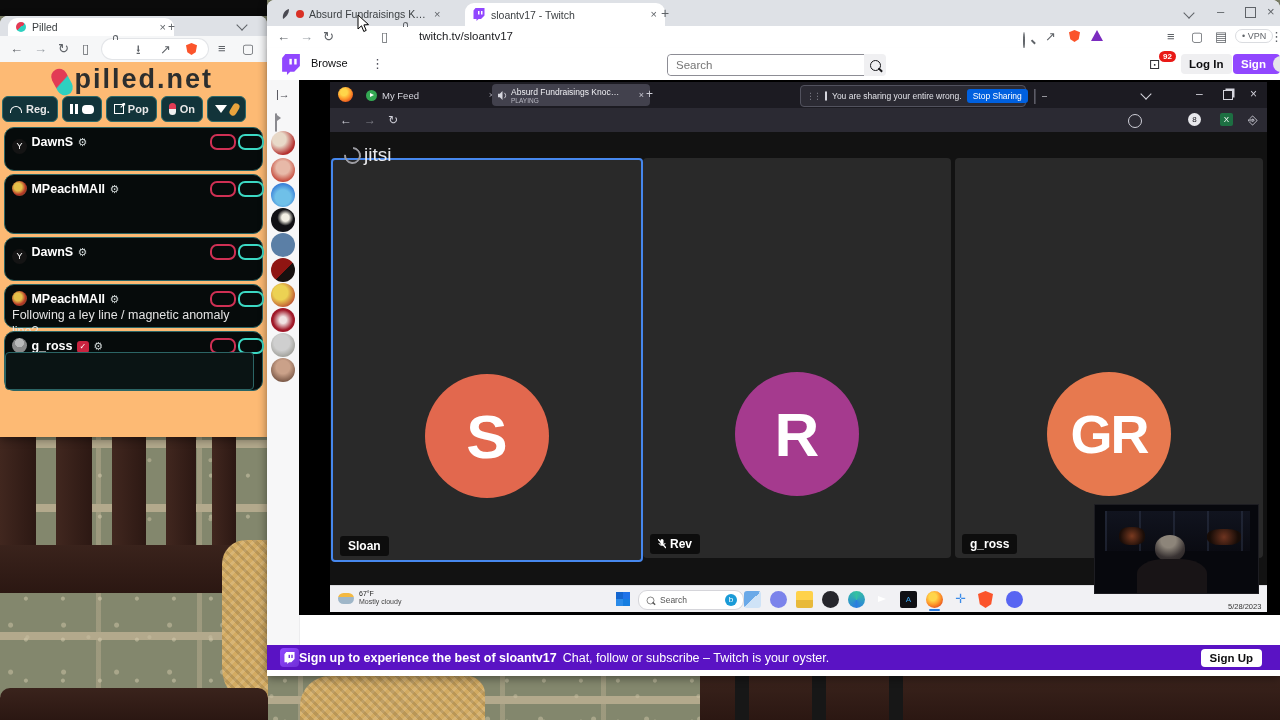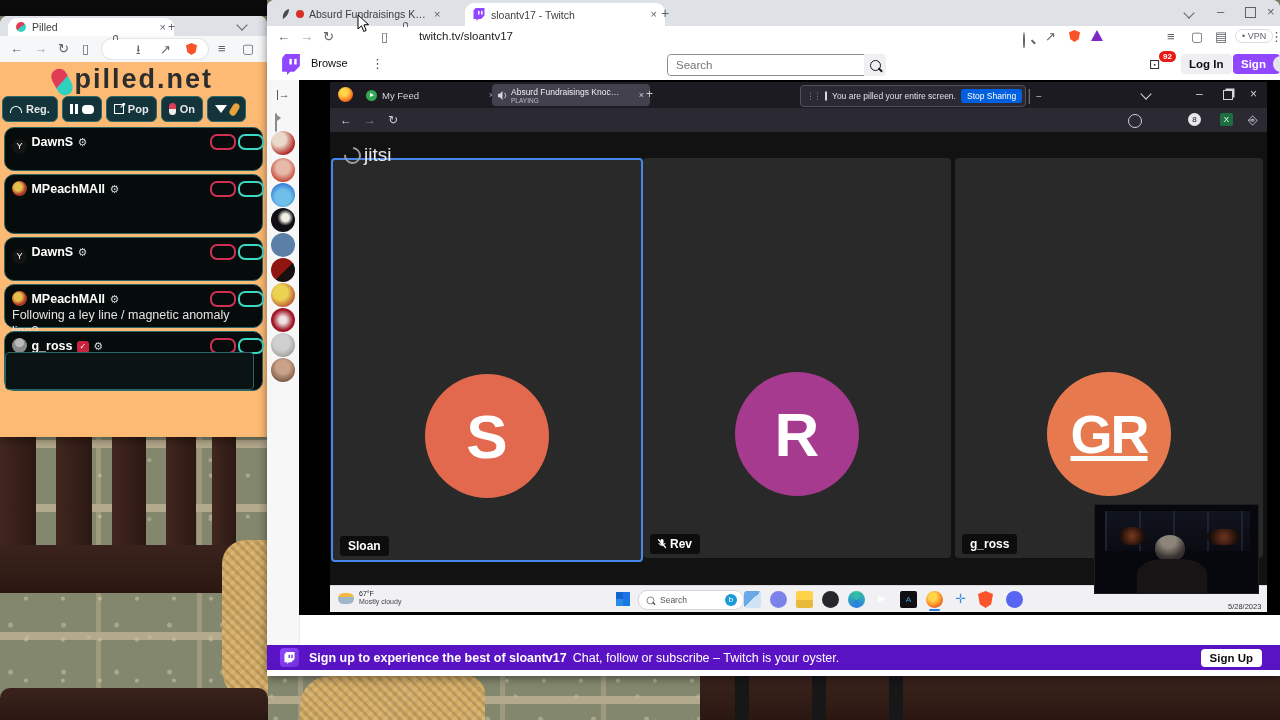--- a/index.html
+++ b/index.html
@@ -312,21 +312,21 @@
               <span style="font-size:8.5px;color:#f0f0f4;white-space:nowrap;overflow:hidden;text-overflow:ellipsis;max-width:112px">Absurd Fundraisings Knock Alone</span>
               <span style="font-size:6.5px;color:#b9b9c3">PLAYING</span>
             </span>
             <span style="margin-left:auto;color:#c9c9d2;font-size:9px">×</span>
           </div>
           <span class="abs ff-ic" style="left:316px;top:6px">+</span>
 
           <div class="abs" style="left:470px;top:3px;width:214px;height:20px;background:#2b2a33;border:1px solid #52525e;border-radius:4px;display:flex;align-items:center;gap:5px;padding:0 5px">
             <span class="grip">⋮⋮</span>
             <span style="width:11px;height:8px;border:1.3px solid #d6d6de;border-radius:1px"></span>
-            <span style="font-size:8.5px;color:#e2e2e8;white-space:nowrap">You are pilled your entire screen.</span>
+            <span style="font-size:8.5px;color:#e2e2e8;white-space:nowrap">You are sharing your entire wrong.</span>
             <span style="background:#0060df;color:#fff;font-size:8.5px;padding:2px 6px;border-radius:3px;white-space:nowrap">Stop Sharing</span>
             <span style="color:#6a6a75">|</span>
             <span style="color:#d6d6de;font-size:9px">–</span>
           </div>
 
           <span class="abs" style="left:812px;top:8px;width:7px;height:7px;border-right:1.4px solid #d6d6de;border-bottom:1.4px solid #d6d6de;transform:rotate(45deg)"></span>
           <span class="abs ff-ic" style="left:866px;top:6px">–</span>
           <span class="abs" style="left:893px;top:8px;width:8px;height:8px;border:1.3px solid #d6d6de;box-shadow:2px -2px 0 -0.5px #d6d6de"></span>
           <span class="abs ff-ic" style="left:920px;top:6px">×</span>
         </div>
@@ -364,21 +364,21 @@
             <div class="ntag">
               <svg width="8" height="10" viewBox="0 0 8 10">
                   <rect x="2.5" y="0" width="3" height="6" rx="1.5" fill="#fff"></rect>
                   <path d="M1 4c0 3 6 3 6 0" stroke="#fff" fill="none"></path>
                   <line x1="0" y1="0" x2="8" y2="9" stroke="#fff" stroke-width="1.2"></line>
                 </svg>
               <span>Rev</span>
               </div>
           </div>
           <div class="jtile" style="left:625px;top:26px;width:308px;height:400px">
-            <div class="pav" style="font-size: 54px; letter-spacing: -2px; background: rgb(231, 121, 79); text-decoration: underline;">
+            <div class="pav" style="font-size: 54px; letter-spacing: -2px; background: rgb(231, 121, 79);">
                 <span>GR</span>
               </div>
             <div class="ntag">
                 <span>g_ross</span>
               </div>
           </div>
         </div>
 
         <div class="abs" style="left:0;top:503px;width:937px;height:27px;background:#f1f1f4;border-top:1px solid #dcdce0">
           <div class="abs" style="left:8px;top:4px;display:flex;gap:5px;align-items:center">
@@ -423,21 +423,21 @@
 
 
     <div class="abs" style="left:0;top:645px;width:1013px;height:25px;background:#5a13c4;display:flex;align-items:center">
       <span style="margin-left:13px;width:19px;height:19px;border-radius:4px;background:linear-gradient(135deg,#9147ff,#6f2fd6);display:inline-flex;align-items:center;justify-content:center">
         <svg width="11" height="12" viewBox="0 0 24 26">
             <path d="M5 0 1 5v17h6v4l4-4h5l7-7V0Z" fill="#fff"></path>
             <rect x="10" y="6" width="3" height="7" fill="#6f2fd6"></rect>
             <rect x="16" y="6" width="3" height="7" fill="#6f2fd6"></rect>
           </svg>
         </span>
-      <span style="margin-left:10px;color:#fff;font-size:12.5px;font-weight:bold">Sign up to experience the best of sloantv17</span>
+      <span style="color:#fff;font-size:12.5px;font-weight:bold">Sign up to experience the best of sloantv17</span>
       <span style="margin-left:6px;color:#fff;font-size:12.5px">Chat, follow or subscribe – Twitch is your oyster.</span>
       <span style="margin-left:auto;margin-right:18px;background:#fff;color:#0e0e10;font-size:11.5px;font-weight:bold;padding:3px 9px;border-radius:4px">Sign Up</span>
     </div>
     <div class="abs" style="left:0;top:670px;width:1013px;height:6px;background:#fff"></div>
   </section>
 
   <svg class="abs" style="left:357px;top:14px;z-index:99" width="14" height="20" viewBox="0 0 14 20">
     <path d="M1 1 L1 15 L4.5 11.8 L6.8 17.5 L9.2 16.4 L6.9 10.9 L11.5 10.6 Z" fill="#fff" stroke="#000" stroke-width="1"></path>
   </svg>
 </div>

